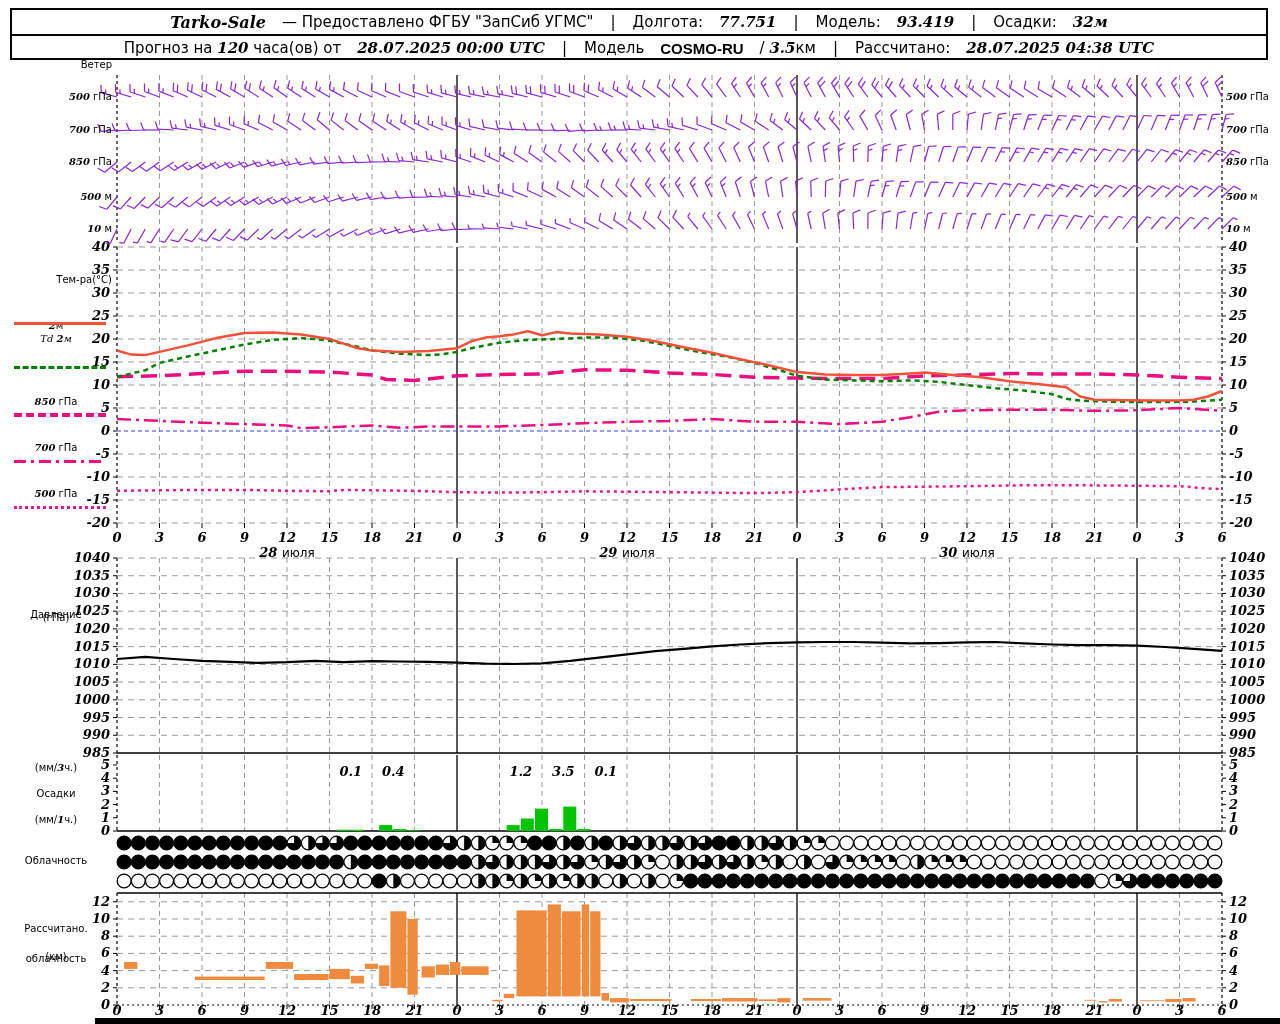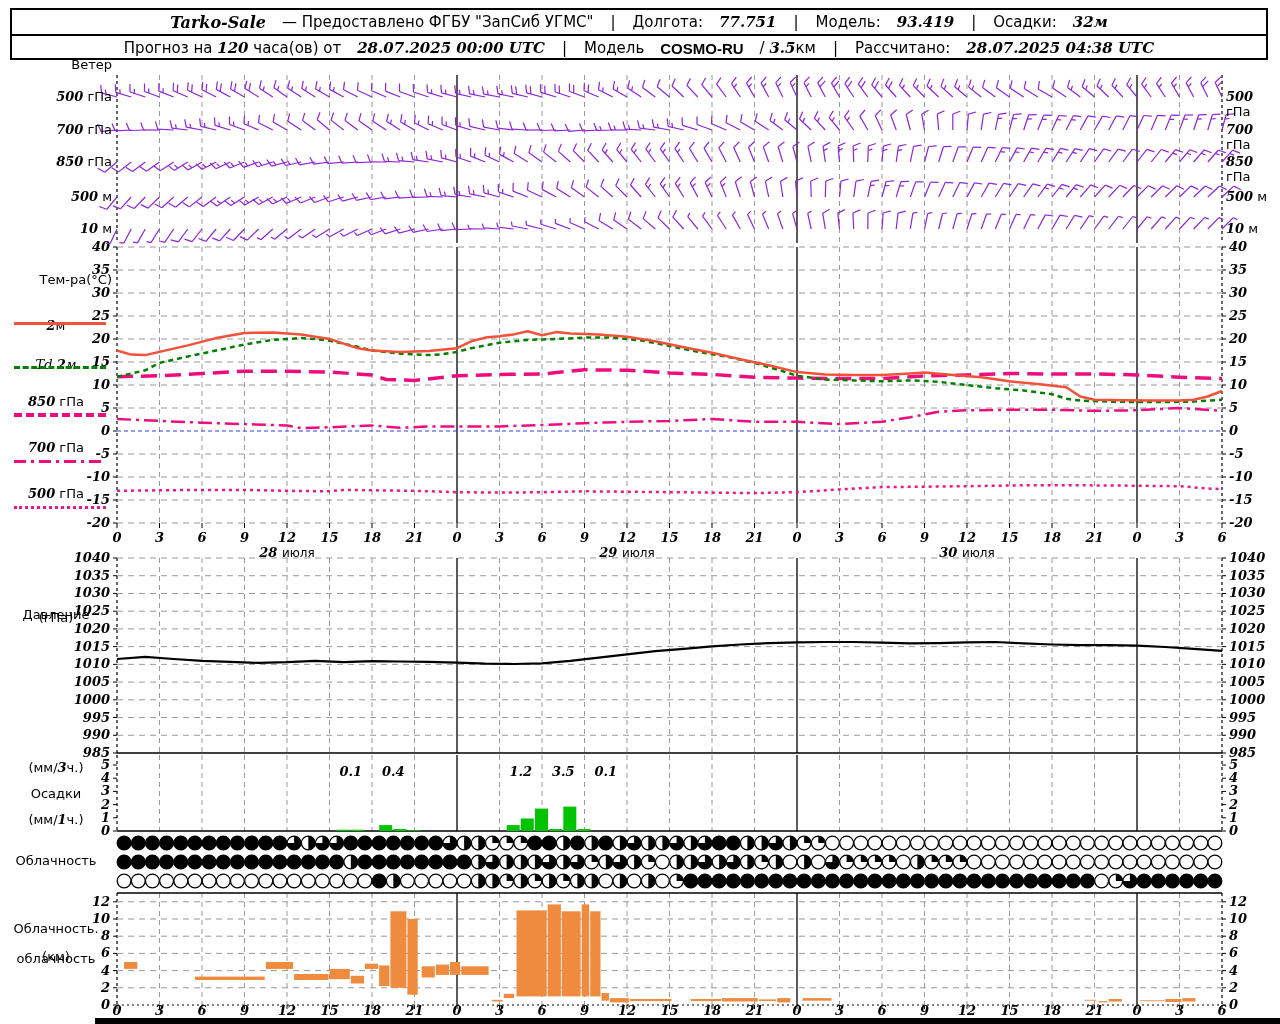--- a/index.html
+++ b/index.html
@@ -6,21 +6,21 @@
   body{width:1280px;height:1024px;background:#fff;color:#000;
        font-family:"DejaVu Sans",sans-serif;position:relative;overflow:hidden;}
   svg text{user-select:none;}
   .hbox{position:absolute;left:10px;top:8px;width:1254px;height:48px;border:2px solid #000;background:#fff;z-index:5;}
   .hrow{height:24px;display:flex;align-items:center;justify-content:center;gap:16px;font-size:15px;white-space:nowrap;}
   .hrow1{border-bottom:2px solid #000;}
   .station{font-family:"DejaVu Serif",serif;font-style:italic;font-weight:bold;font-size:16px;}
   .val{font-family:"DejaVu Serif",serif;font-style:italic;font-weight:600;}
   .model{font-family:Liberation Sans, sans-serif;font-weight:bold;}
   .sep{font-weight:400;padding:0 1px;}
-  .glabel{position:absolute;font-size:13px;line-height:15px;z-index:4;}
+  .glabel{position:absolute;font-size:10px;line-height:15px;z-index:4;}
   .llab{left:0;width:112px;text-align:right;}
   .clab{left:0;width:112px;text-align:center;}
   .rlab{left:1226px;width:54px;text-align:left;}
   .num{font-family:"DejaVu Serif",serif;font-style:italic;font-weight:600;}
   .lsample{position:absolute;left:14px;width:92px;z-index:4;}
   .ls-t2m{border-top:3px solid var(--c-t2m);}
   .ls-td{border-top:3px dashed var(--c-td);}
   .ls-850{border-top:4px dashed var(--c-pink);}
   .ls-700{height:3px;background:repeating-linear-gradient(90deg,var(--c-pink) 0 12px,transparent 12px 17px,var(--c-pink) 17px 20px,transparent 20px 25px);}
   .ls-500{border-top:3px dotted var(--c-pink2);}
@@ -67,39 +67,39 @@
 
 <div class="glabel rlab nstyle" style="top:89px"><span class="num">500</span> гПа</div>
 <div class="glabel rlab nstyle" style="top:122px"><span class="num">700</span> гПа</div>
 <div class="glabel rlab nstyle" style="top:154px"><span class="num">850</span> гПа</div>
 <div class="glabel rlab nstyle" style="top:189px"><span class="num">500</span> м</div>
 <div class="glabel rlab nstyle" style="top:221px"><span class="num">10</span> м</div>
 
 <div class="glabel llab" style="top:272px">Тем-ра(°C)</div>
 <div class="glabel clab nstyle" style="top:318px"><span class="num">2</span>м</div>
 <div class="lsample ls-t2m" style="top:322px"></div>
-<div class="glabel clab nstyle" style="top:357px;font-style:italic;font-family:'DejaVu Serif',serif">Td  <span class="num">2</span>м</div>
+<div class="glabel clab nstyle" style="top:331px;font-style:italic;font-family:'DejaVu Serif',serif">Td  <span class="num">2</span>м</div>
 <div class="lsample ls-td" style="top:366px"></div>
 <div class="glabel clab nstyle" style="top:394px"><span class="num">850</span> гПа</div>
 <div class="lsample ls-850" style="top:413px"></div>
 <div class="glabel clab nstyle" style="top:440px"><span class="num">700</span> гПа</div>
 <div class="lsample ls-700" style="top:460px"></div>
 <div class="glabel clab nstyle" style="top:486px"><span class="num">500</span> гПа</div>
 <div class="lsample ls-500" style="top:506px"></div>
 
 <div class="glabel clab" style="top:607px">Давление</div>
 <div class="glabel clab" style="top:610px">(гПа)</div>
 
 <div class="glabel clab nstyle" style="top:760px">(мм/<span class="num">3</span>ч.)</div>
 <div class="glabel clab" style="top:786px">Осадки</div>
 <div class="glabel clab nstyle" style="top:812px">(мм/<span class="num">1</span>ч.)</div>
 
 <div class="glabel clab" style="top:853px">Облачность</div>
 
-<div class="glabel clab" style="top:921px">Облачность.</div>
+<div class="glabel clab" style="top:921px">Рассчитано.</div>
 <div class="glabel clab" style="top:951px">облачность</div>
 <div class="glabel clab" style="top:949px">(км)</div>
 
 <svg id="canvas" width="1280" height="1024">
     <g>
       <line x1="117" y1="75" x2="117" y2="243" stroke="#000000" stroke-width="1.2" stroke-dasharray="3 3"></line>
       <line x1="117" y1="247" x2="117" y2="523" stroke="#000000" stroke-width="1.2" stroke-dasharray="3 3"></line>
       <line x1="117" y1="558" x2="117" y2="753" stroke="#000000" stroke-width="1.2" stroke-dasharray="3 3"></line>
       <line x1="117" y1="755" x2="117" y2="831" stroke="#000000" stroke-width="1.2" stroke-dasharray="3 3"></line>
       <line x1="117" y1="893" x2="117" y2="1005" stroke="#000000" stroke-width="1.2" stroke-dasharray="3 3"></line>

